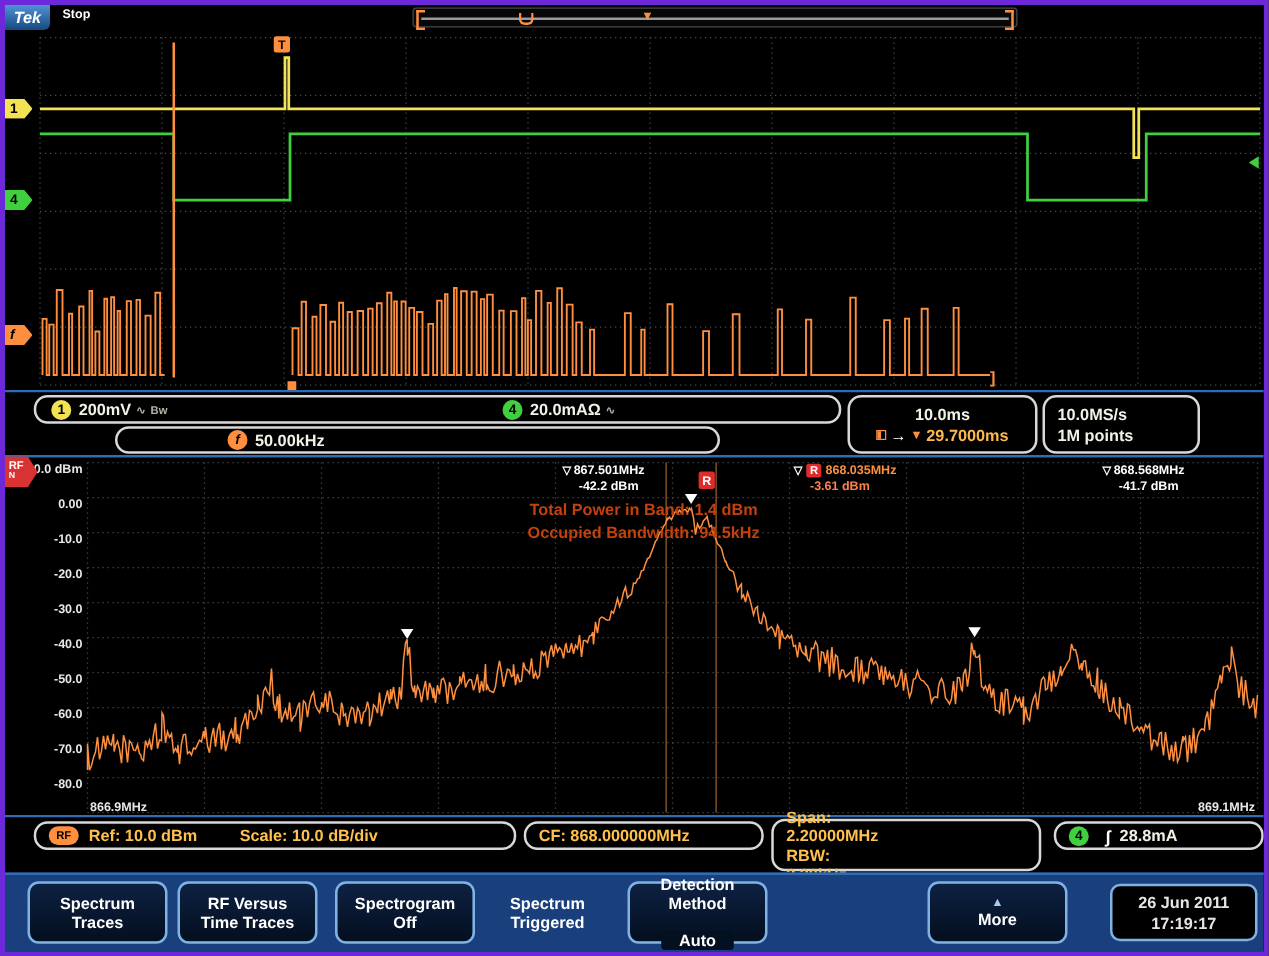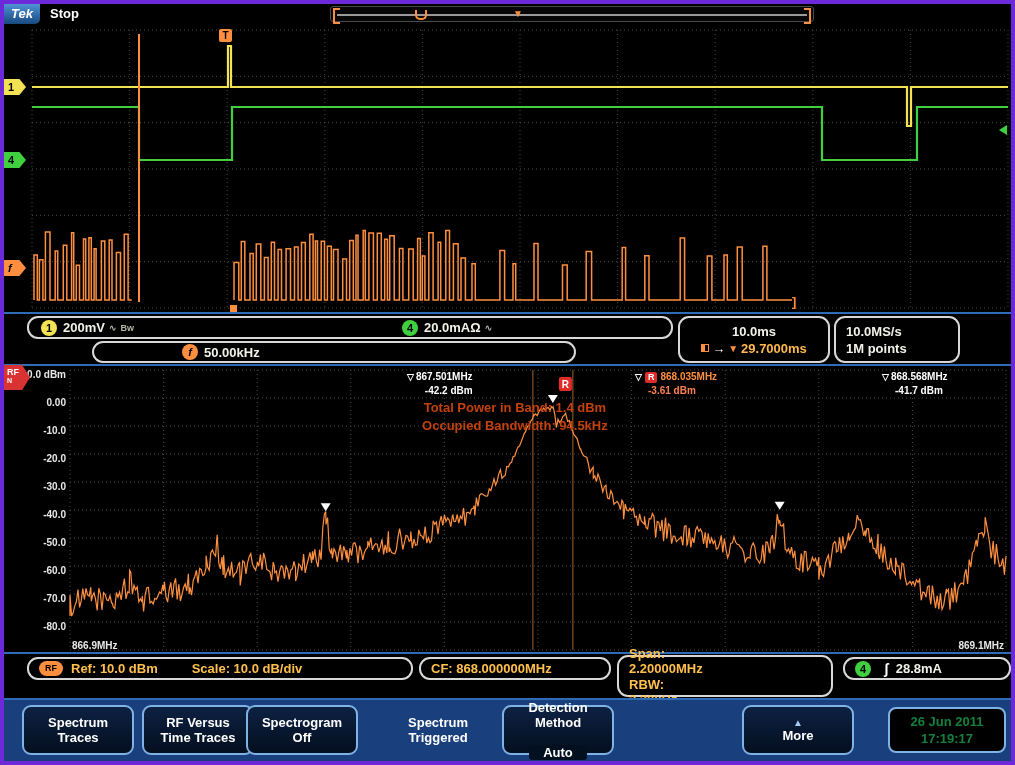--- a/index.html
+++ b/index.html
@@ -4,21 +4,21 @@
 <style>
   html,body{margin:0;padding:0;background:#888;}
   .screen{position:relative;width:1015px;height:765px;background:#000;
     border:4px solid #6d28d9;box-sizing:border-box;overflow:hidden;
     font-family:"Liberation Sans",sans-serif;color:#eee;}
   
   .topbar{position:relative;height:22px;background:#000;}
   .tek{position:absolute;left:0;top:0;height:20px;padding:0 7px;
     background:linear-gradient(#4f93d6,#17497f);color:#fff;font-weight:bold;
     font-style:italic;font-size:13px;line-height:20px;border-radius:0 0 5px 0;}
-  .state{position:absolute;left:46px;top:2px;font-weight:bold;font-size:13px;color:#fff;}
+  .state{position:absolute;left:46px;top:2px;font-weight:bold;font-size:10px;color:#fff;}
   .acqbar{position:absolute;left:326px;top:2px;width:484px;height:16px;background:#070707;
     border:1px solid #4a4a4a;border-radius:3px;box-sizing:border-box;}
   .acq-line{position:absolute;left:6px;right:6px;top:7px;height:2px;background:#9a9a9a;}
   .acq-bracket-l{position:absolute;left:2px;top:1px;width:5px;height:12px;
     border:2px solid #ff8f3f;border-right:none;}
   .acq-bracket-r{position:absolute;right:2px;top:1px;width:5px;height:12px;
     border:2px solid #ff8f3f;border-left:none;}
   .acq-u{position:absolute;left:84px;top:3px;width:8px;height:8px;
     border:2px solid #ff8f3f;border-top:none;border-radius:0 0 5px 5px;}
   .acq-tri{position:absolute;left:182px;top:1px;color:#ff8f3f;font-size:10px;line-height:12px;}
@@ -59,21 +59,21 @@
   
   .spectrum-area{position:relative;height:290px;background:#000;border-top:2px solid #2f6cb5;
     border-bottom:2px solid #2f6cb5;box-sizing:border-box;}
   .spectrum-area svg{position:absolute;left:0;top:0;}
   .rftag{position:absolute;left:0;top:-1px;width:26px;height:25px;background:#d93232;
     clip-path:polygon(0 0,70% 0,100% 50%,70% 100%,0 100%);color:#fff;font-weight:bold;
     font-size:9px;line-height:10px;padding:2px 0 0 3px;box-sizing:border-box;}
   .rftag .sub{font-size:7px;line-height:8px;display:block;}
   .mk{position:absolute;top:4px;font-weight:bold;font-size:10px;line-height:13px;
     color:#fff;white-space:nowrap;}
-  .mk1{left:403px;text-align:right;}.mk2{left:631px;}.mk3{left:878px;}
+  .mk1{left:446px;}.mk2{left:631px;}.mk3{left:878px;}
   .mk .tri{font-size:9px;margin-right:2px;}
   .mk .amp{padding-left:13px;}
   .mk2 .freq{color:#ff9040;}
   .mk2 .amp{color:#ff8050;}
   .rchip{display:inline-block;background:#e02b2b;color:#fff;font-size:9px;line-height:11px;
     padding:0 3px;border-radius:2px;margin:0 3px 0 1px;}
   .anno{position:absolute;left:50%;transform:translateX(-46%);top:33px;text-align:center;
     color:#c2410c;font-weight:bold;font-size:13px;line-height:18px;white-space:nowrap;}
   
   .row3{position:relative;height:44px;background:#000;}
@@ -90,29 +90,29 @@
   .srow{display:flex;width:100%;flex-direction:column;}
   .slab{width:60px;}
   .c4box{left:839px;top:3px;width:168px;height:23px;color:#f2f2e9;gap:7px;}
   .sqg{color:#fff;font-size:14px;}
   
   .menu{position:relative;height:63px;background:#1a3f7d;border-top:2px solid #2f6cb5;box-sizing:border-box;}
   .mbtn{position:absolute;top:5px;width:112px;height:50px;
     background:linear-gradient(#0d2142,#040f1f);border:2px solid #7fb2e5;border-radius:9px;
     display:flex;flex-direction:column;align-items:center;justify-content:center;
     color:#fff;font-weight:bold;font-size:13px;line-height:15px;box-sizing:border-box;cursor:pointer;text-align:center;}
-  .p1{left:18px;}.p2{left:138px;}.p3{left:242px;justify-content:center;}.p5{left:498px;}.p6{left:618px;}.p7{left:738px;}
+  .p1{left:18px;}.p2{left:138px;}.p3{left:264px;justify-content:center;}.p5{left:498px;}.p6{left:618px;}.p7{left:738px;}
   .mlabel{position:absolute;left:378px;top:5px;width:112px;height:50px;display:flex;
     flex-direction:column;align-items:center;justify-content:center;color:#fff;
     font-weight:bold;font-size:13px;line-height:15px;text-align:center;cursor:pointer;}
   .subval{margin-top:15px;background:#03101f;padding:0 14px;border-radius:3px;}
   .chev{color:#a9c9f2;font-size:10px;line-height:10px;}
   .dtbox{position:absolute;left:884px;top:7px;width:118px;height:46px;background:#000;
     border:2px solid #7fb2e5;border-radius:8px;display:flex;flex-direction:column;
-    align-items:center;justify-content:center;color:#15803d;font-weight:bold;
+    align-items:center;justify-content:center;color:#e5e5e5;font-weight:bold;
     font-size:13px;line-height:17px;box-sizing:border-box;}
 </style>
 </head>
 <body>
 
 <div class="screen">
 
   <div class="topbar">
     <div class="tek">Tek</div>
     <div class="state">Stop</div>

